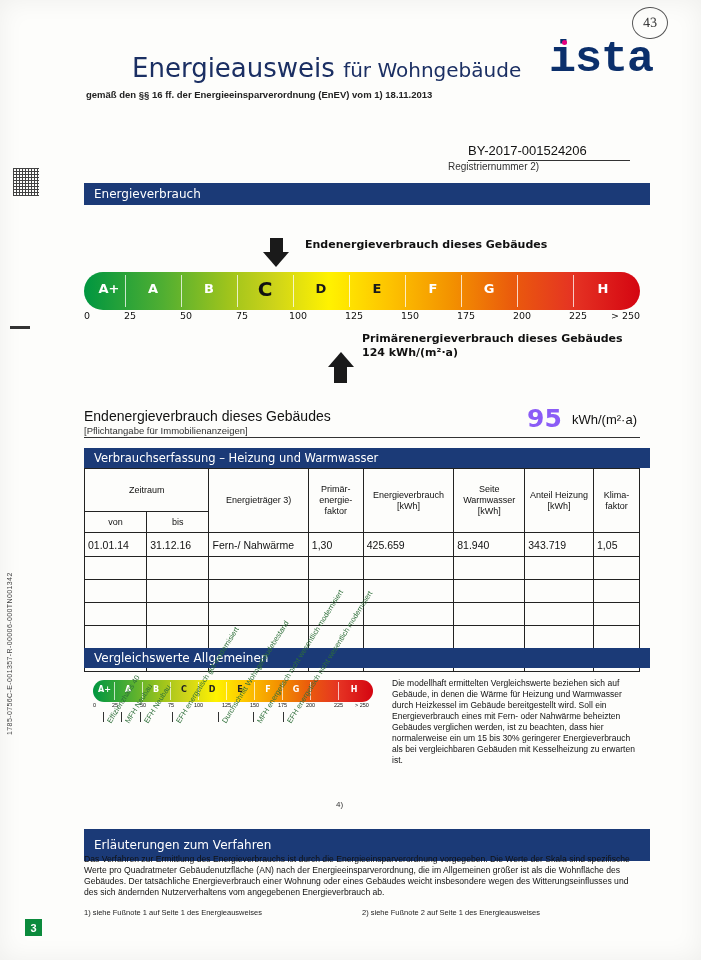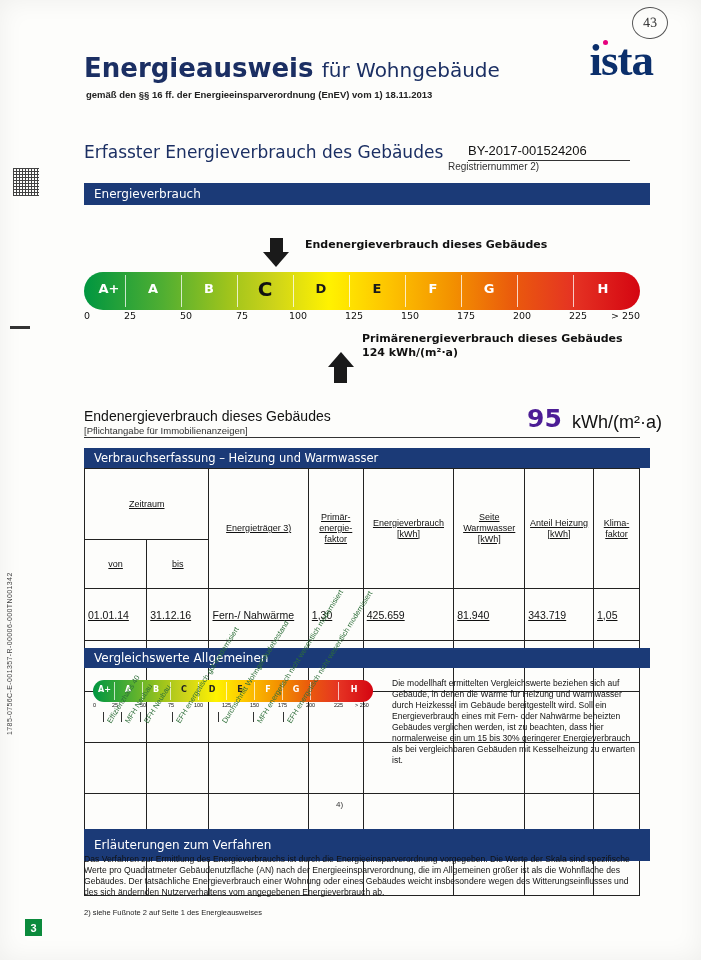--- a/index.html
+++ b/index.html
@@ -42,21 +42,21 @@
     font-family: "Liberation Serif", serif;
     transform: rotate(-3deg);
   }
 
   .logo {
     position: absolute;
     right: 48px; top: 34px;
     font-size: 45px;
     font-weight: bold;
     color: #0b2f6b;
-    font-family: Liberation Serif, serif;
+    font-family: Liberation Mono, monospace;
     letter-spacing: -1px;
   }
   .logo .dots {
     position: absolute;
     left: 13px; top: 6px;
     width: 5px; height: 5px;
     background: #e6007e;
     border-radius: 50%;
   }
 
@@ -96,21 +96,21 @@
     display: flex; align-items: center; justify-content: center;
   }
 
   .title {
     position: absolute;
     left: 84px; top: 53px;
     font-size: 26px;
     color: #1b2f63;
     font-family: "DejaVu Sans", sans-serif;
   }
-  .title .big { font-weight: bold; }
+  .title .big { font-weight: normal; margin-left: 48px; }
   .title .small { font-size: 20px; }
   .subtitle {
     position: absolute;
     left: 86px; top: 89px;
     font-size: 9.5px;
     font-weight: bold;
     color: #222;
   }
 
   .section-head {
@@ -242,50 +242,49 @@
     position: absolute;
     left: 84px; top: 425px;
     font-size: 9.5px;
     color: #333;
   }
   .endv-value {
     position: absolute;
     left: 527px; top: 404px;
     font-size: 25px;
     font-weight: bold;
-    color: #4c1d95;
+    color: #8b5cf6;
     font-family: "DejaVu Sans", sans-serif;
   }
   .endv-unit {
     position: absolute;
     left: 572px; top: 412px;
-    font-size: 18px;
+    font-size: 13px;
     color: #111;
   }
   .endv-rule {
     position: absolute;
     left: 84px; top: 437px;
     width: 556px; height: 1px;
     background: #333;
   }
 
   
   table.verbrauch {
     position: absolute;
     left: 84px; top: 468px;
     width: 556px;
     border-collapse: collapse;
     font-size: 9px;
     color: #111;
   }
   table.verbrauch th, table.verbrauch td {
     border: 1px solid #222;
-    padding: 16px 3px;
+    padding: 2px 3px;
     vertical-align: middle;
-    text-decoration: underline;
   }
   table.verbrauch th {
     font-weight: normal;
     height: 38px;
     line-height: 11px;
   }
   table.verbrauch td { height: 18px; }
   table.verbrauch tr.data td { font-size: 10.5px; height: 19px; }
   .col-zeit { width: 130px; }
   .sub-von, .sub-bis { width: 65px; }
@@ -387,21 +386,20 @@
   <div class="dash-mark"></div>
   <div class="side-text">1785-0756C-E-001357-R-00006-000TN001342</div>
   <div class="page-badge">3</div>
 
   <div class="title">
     <span class="big">Energieausweis</span>
     <span class="small">für Wohngebäude</span>
   </div>
   <div class="subtitle">gemäß den §§ 16 ff. der Energieeinsparverordnung (EnEV) vom 1) 18.11.2013</div>
 
-  <div class="section-head">Erfasster Energieverbrauch des Gebäudes</div>
   <div class="regnum">BY-2017-001524206</div>
   <div class="regnum-label">Registriernummer 2)</div>
 
   <div class="bluebar" id="bar-verbrauch">Energieverbrauch</div>
 
   <div class="scale-wrap">
     <div class="scale-band"></div>
 
     <div class="scale-sep" style="left:41px;"></div>
     <div class="scale-sep" style="left:97px;"></div>
@@ -620,17 +618,18 @@
   <div class="cmp-text">Die modellhaft ermittelten Vergleichswerte beziehen sich auf Gebäude, in denen die Wärme für Heizung und Warmwasser durch Heizkessel im Gebäude bereitgestellt wird.
 Soll ein Energieverbrauch eines mit Fern- oder Nahwärme beheizten Gebäudes verglichen werden, ist zu beachten, dass hier normalerweise ein um 15 bis 30% geringerer Energieverbrauch als bei vergleichbaren Gebäuden mit Kesselheizung zu erwarten ist.</div>
   <div class="footnote-mark">4)</div>
 
   <div class="bluebar" id="bar-erlaeut">Erläuterungen zum Verfahren</div>
 
   <div class="erl-text">Das Verfahren zur Ermittlung des Energieverbrauchs ist durch die Energieeinsparverordnung vorgegeben. Die Werte der Skala sind spezifische Werte pro Quadratmeter Gebäudenutzfläche (AN) nach der Energieeinsparverordnung, die im Allgemeinen größer ist als die Wohnfläche des Gebäudes. Der tatsächliche Energieverbrauch einer Wohnung oder eines Gebäudes weicht insbesondere wegen des Witterungseinflusses und des sich ändernden Nutzerverhaltens vom angegebenen Energieverbrauch ab.</div>
 
   <div class="footnotes">
     <div class="fn-row">
+      <div class="fn-col">1) siehe Fußnote 1 auf Seite 1 des Energieausweises</div>
       <div class="fn-col">2) siehe Fußnote 2 auf Seite 1 des Energieausweises</div>
     </div>
   </div>
 
 </div>
 
 </body></html>

